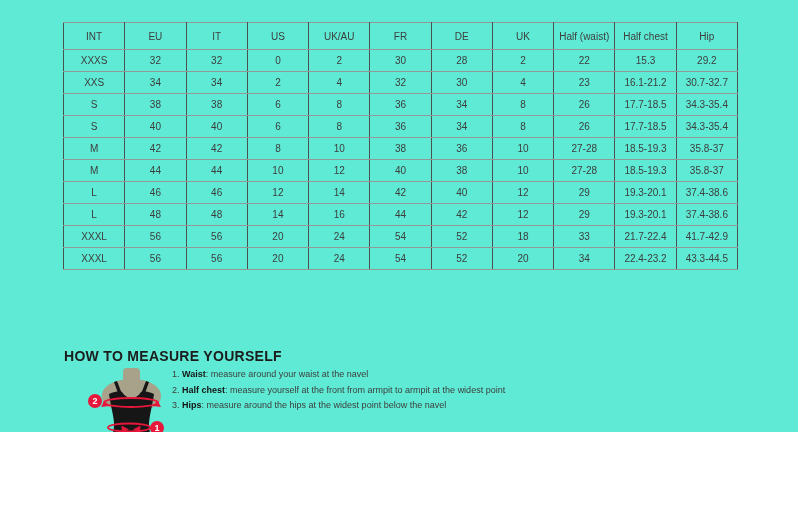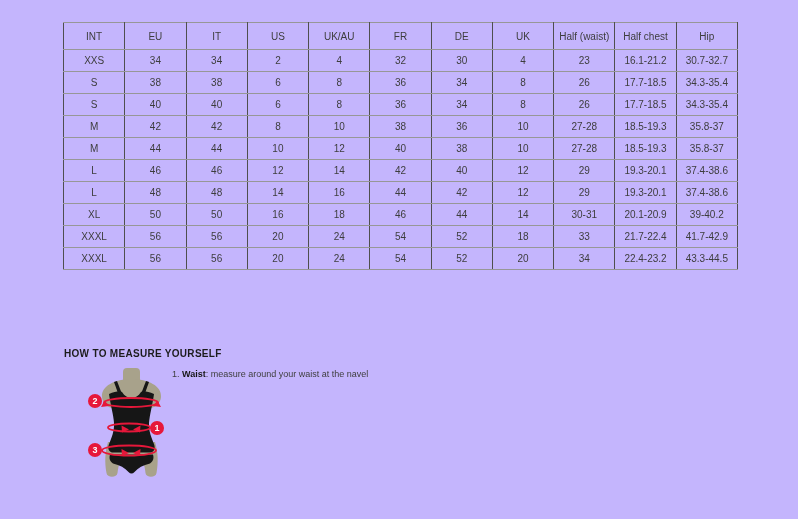--- a/index.html
+++ b/index.html
@@ -1,21 +1,21 @@
 <!DOCTYPE html>
 <html><head>
 <meta charset="utf-8">
 <style>
   html, body { margin: 0; padding: 0; background: #ffffff; }
   body { font-family: "Liberation Sans", sans-serif; }
   .page {
     position: relative;
     width: 798px;
-    height: 519px;
-    background: #c4b5fd;
+    height: 432px;
+    background: #5eead4;
     overflow: hidden;
   }
 
   
   .size-table {
     position: absolute;
     left: 63px;
     top: 22px;
     width: 675px;
     border-collapse: collapse;
@@ -36,21 +36,21 @@
     overflow: hidden;
     white-space: nowrap;
   }
   .size-table th { height: 26px; }
 
   
   .measure-heading {
     position: absolute;
     left: 64px;
     top: 348px;
-    font-size: 10px;
+    font-size: 14px;
     font-weight: bold;
     letter-spacing: 0.3px;
     color: #1c1c1c;
   }
   .figure-wrap {
     position: absolute;
     left: 75px;
     top: 366px;
     width: 112px;
     height: 140px;
@@ -81,20 +81,33 @@
           <th>FR</th>
           <th>DE</th>
           <th>UK</th>
           <th>Half (waist)</th>
           <th>Half chest</th>
           <th>Hip</th>
         </tr>
     </thead>
     <tbody>
         <tr>
+          <td>XXXS</td>
+          <td>32</td>
+          <td>32</td>
+          <td>0</td>
+          <td>2</td>
+          <td>30</td>
+          <td>28</td>
+          <td>2</td>
+          <td>22</td>
+          <td>15.3</td>
+          <td>29.2</td>
+        </tr>
+        <tr>
           <td>XXS</td>
           <td>34</td>
           <td>34</td>
           <td>2</td>
           <td>4</td>
           <td>32</td>
           <td>30</td>
           <td>4</td>
           <td>23</td>
           <td>16.1-21.2</td>
@@ -172,33 +185,20 @@
           <td>14</td>
           <td>16</td>
           <td>44</td>
           <td>42</td>
           <td>12</td>
           <td>29</td>
           <td>19.3-20.1</td>
           <td>37.4-38.6</td>
         </tr>
         <tr>
-          <td>XL</td>
-          <td>50</td>
-          <td>50</td>
-          <td>16</td>
-          <td>18</td>
-          <td>46</td>
-          <td>44</td>
-          <td>14</td>
-          <td>30-31</td>
-          <td>20.1-20.9</td>
-          <td>39-40.2</td>
-        </tr>
-        <tr>
           <td>XXXL</td>
           <td>56</td>
           <td>56</td>
           <td>20</td>
           <td>24</td>
           <td>54</td>
           <td>52</td>
           <td>18</td>
           <td>33</td>
           <td>21.7-22.4</td>
@@ -258,15 +258,17 @@
         <circle cx="82" cy="62" r="7" fill="#e6173a"></circle>
         <text x="82" y="65.2" fill="#ffffff">1</text>
         <circle cx="20" cy="84" r="7" fill="#e6173a"></circle>
         <text x="20" y="87.2" fill="#ffffff">3</text>
       </g>
     </svg>
   </div>
 
   <div class="steps">
     <span class="step"><span class="num">1. </span><span class="lbl">Waist</span><span class="txt">: measure around your waist at the navel</span></span>
+    <span class="step"><span class="num">2. </span><span class="lbl">Half chest</span><span class="txt">: measure yourself at the front from armpit to armpit at the widest point</span></span>
+    <span class="step"><span class="num">3. </span><span class="lbl">Hips</span><span class="txt">: measure around the hips at the widest point below the navel</span></span>
   </div>
 
 </div>
 
 </body></html>

